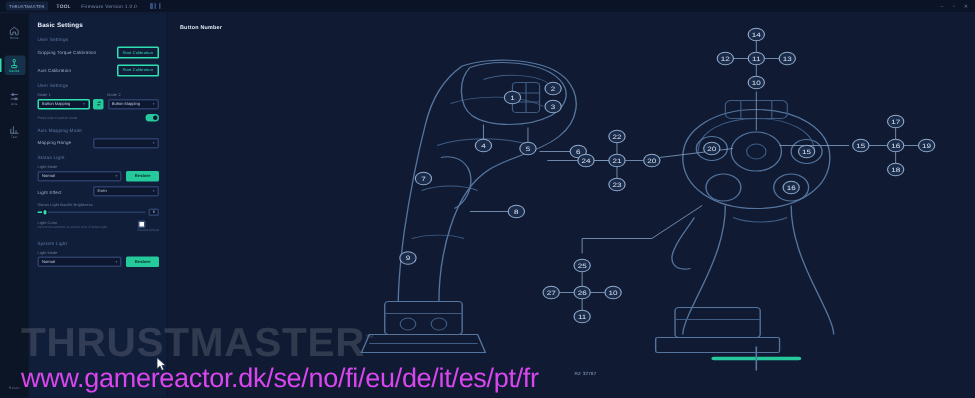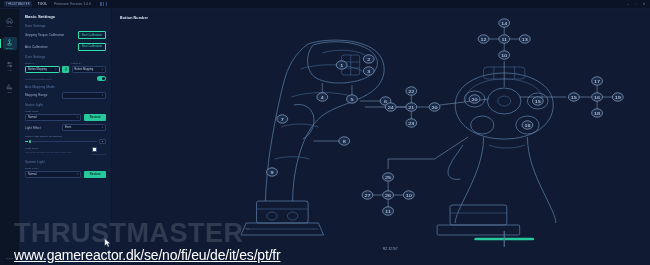--- a/index.html
+++ b/index.html
@@ -111,22 +111,22 @@
 
   
   .wm { position:absolute; left:0; right:0; bottom:0; pointer-events:none; z-index: 40;}
   .wm-big {
     font-size: 27px; font-weight: bold; letter-spacing: .5px;
     color: rgba(255,255,255,.14); line-height: .95; padding-left: 14px;
     font-family: "Liberation Sans", sans-serif;
   }
   .wm-big sup { font-size: 6px; vertical-align: super; }
   .wm-url {
-    font-size: 14px; color: #ffffff; padding-left: 14px; letter-spacing: -.2px;
-    font-family: "Liberation Sans", sans-serif; padding-bottom: 2px; text-decoration: underline;
+    font-size: 18px; color: #d946ef; padding-left: 14px; letter-spacing: -.2px;
+    font-family: "Liberation Sans", sans-serif; padding-bottom: 2px;
   }
   .cursor { position:absolute; left:104px; top:238px; width:7px; height:10px; z-index:45;}
 </style>
 </head>
 <body>
 
 <div id="app">
 
   <div class="titlebar">
     <span class="brand">THRUSTMASTER</span>

